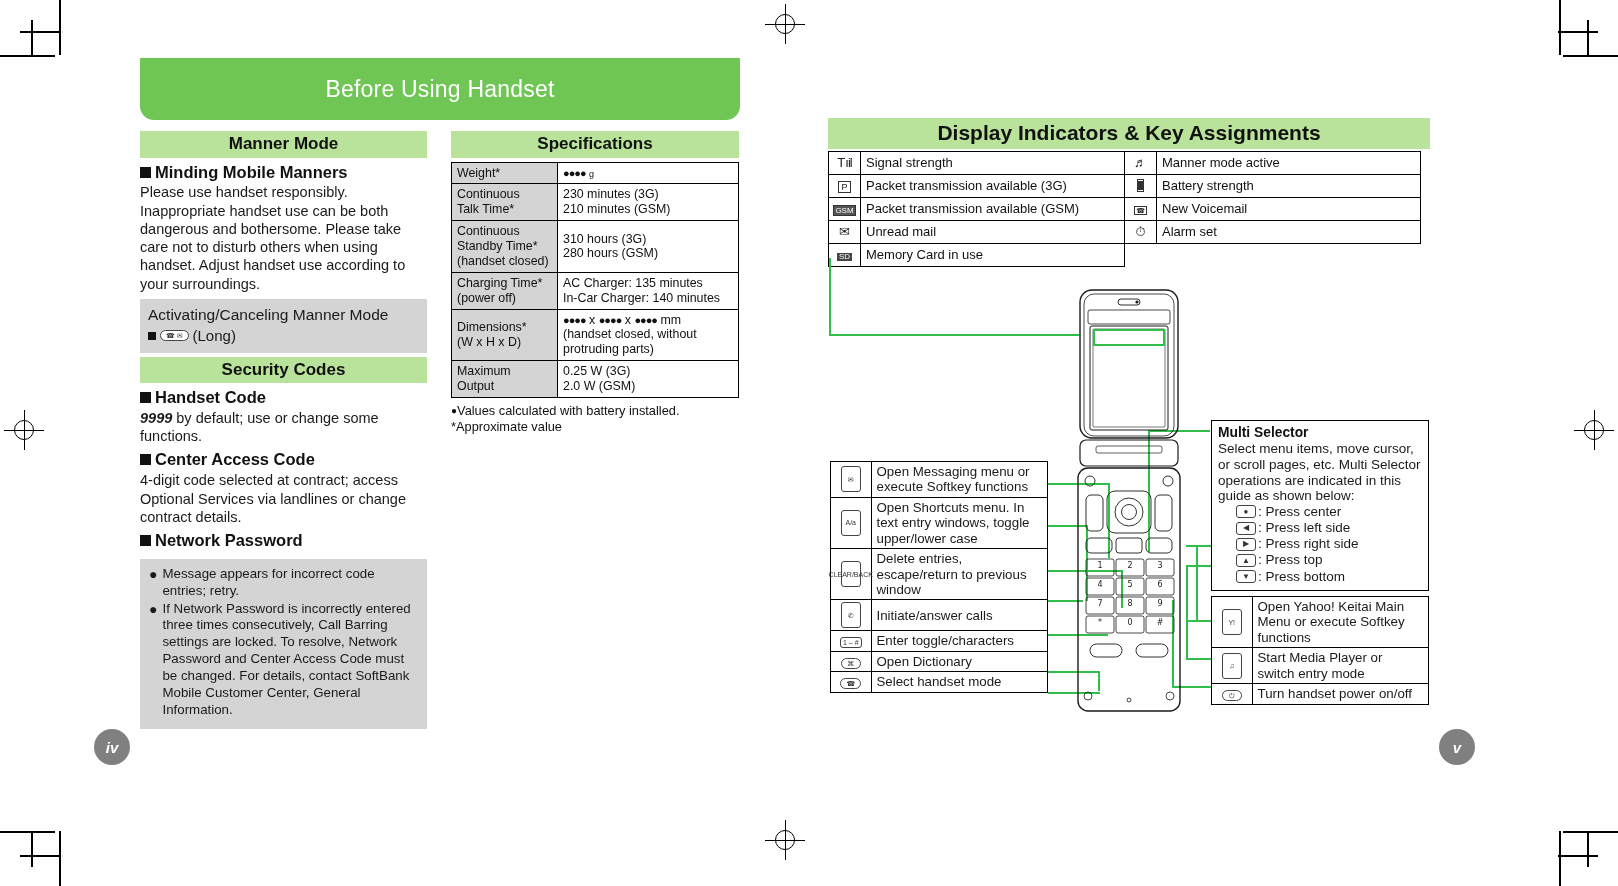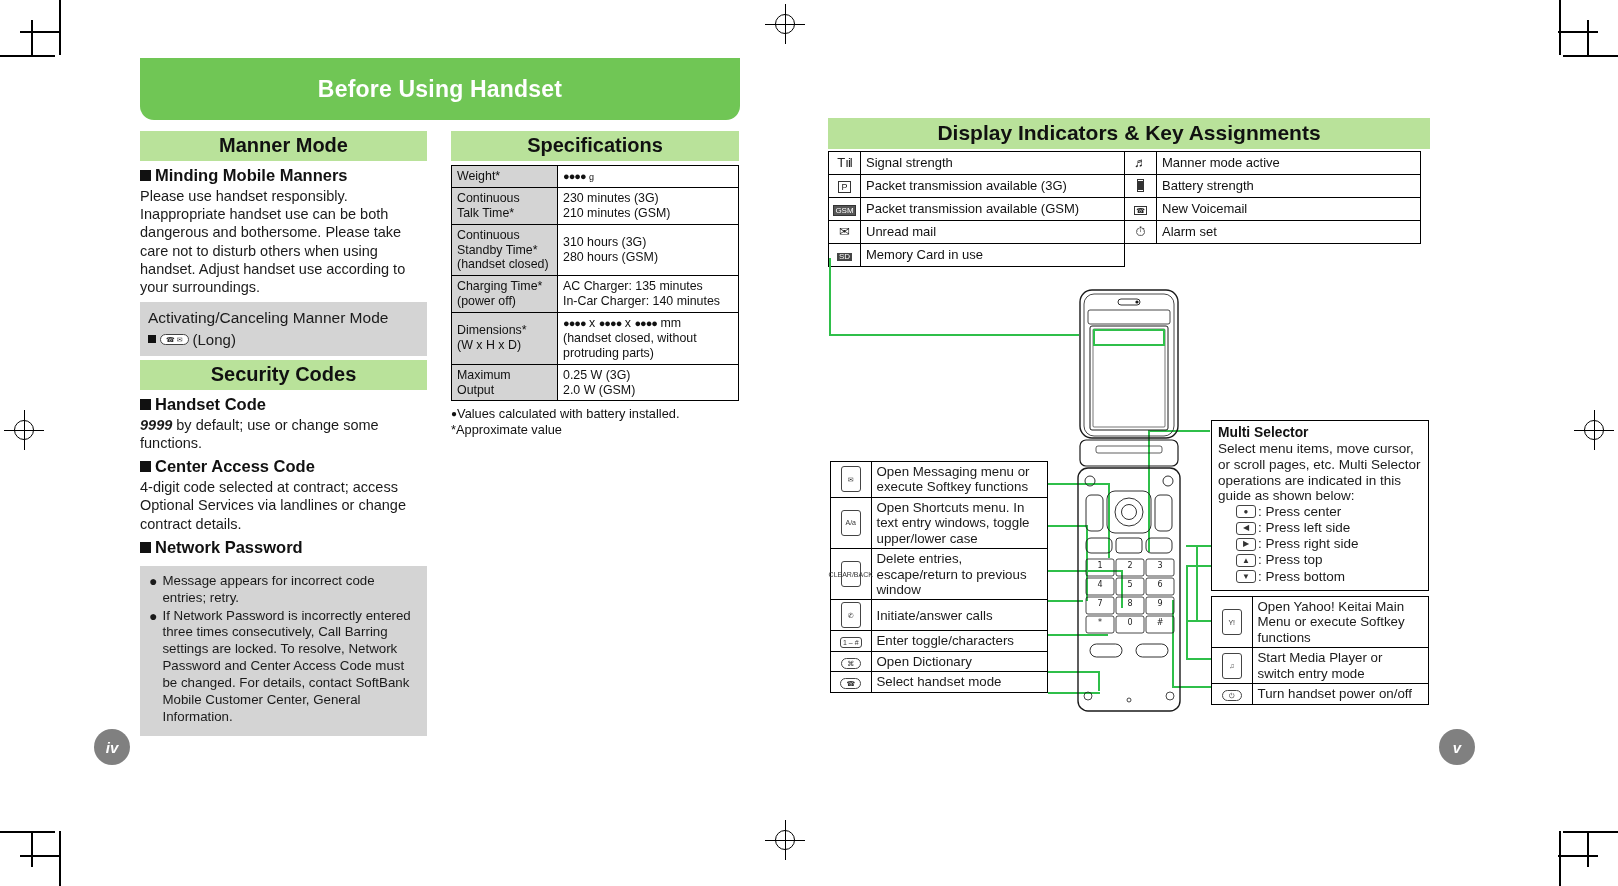--- a/index.html
+++ b/index.html
@@ -21,26 +21,26 @@
                border: 1.5px solid #000; border-radius: 50%; }
   .reg .rh { position: absolute; left: 0; top: 19.5px; width: 40px; height: 1.5px; background: #000; }
   .reg .rv { position: absolute; top: 0; left: 19.5px; height: 40px; width: 1.5px; background: #000; }
 
   
   .banner {
     position: absolute; left: 140px; top: 58px; width: 600px; height: 62px;
     background: #70c655; border-radius: 0 0 14px 14px;
     display: flex; align-items: center; justify-content: center;
   }
-  .banner-title { color: #fff; font-size: 23px; font-weight: bold; letter-spacing: .2px; }
+  .banner-title { color: #fff; font-size: 23px; font-weight: normal; letter-spacing: .2px; }
 
   
   .sec-head {
     background: #b9e29a; text-align: center; font-weight: bold;
-    font-size: 20px; color: #111; padding: 3px 0 4px 0; line-height: 1.15;
+    font-size: 17px; color: #111; padding: 3px 0 4px 0; line-height: 1.15;
   }
 
   
   .colL { position: absolute; left: 140px; top: 131px; width: 287px; }
   .colR { position: absolute; left: 451px; top: 131px; width: 288px; }
 
   .h3 { font-size: 16.5px; font-weight: bold; color: #111; margin: 5px 0 1px 0; line-height: 1.2; }
   .h3 .sq { display:inline-block; width: 11px; height: 11px; background:#111; margin-right:4px; }
   .para { font-size: 14.5px; color: #1a1a1a; line-height: 1.26; margin: 0 0 2px 0; }
   .para i { font-style: italic; font-weight: bold; }

